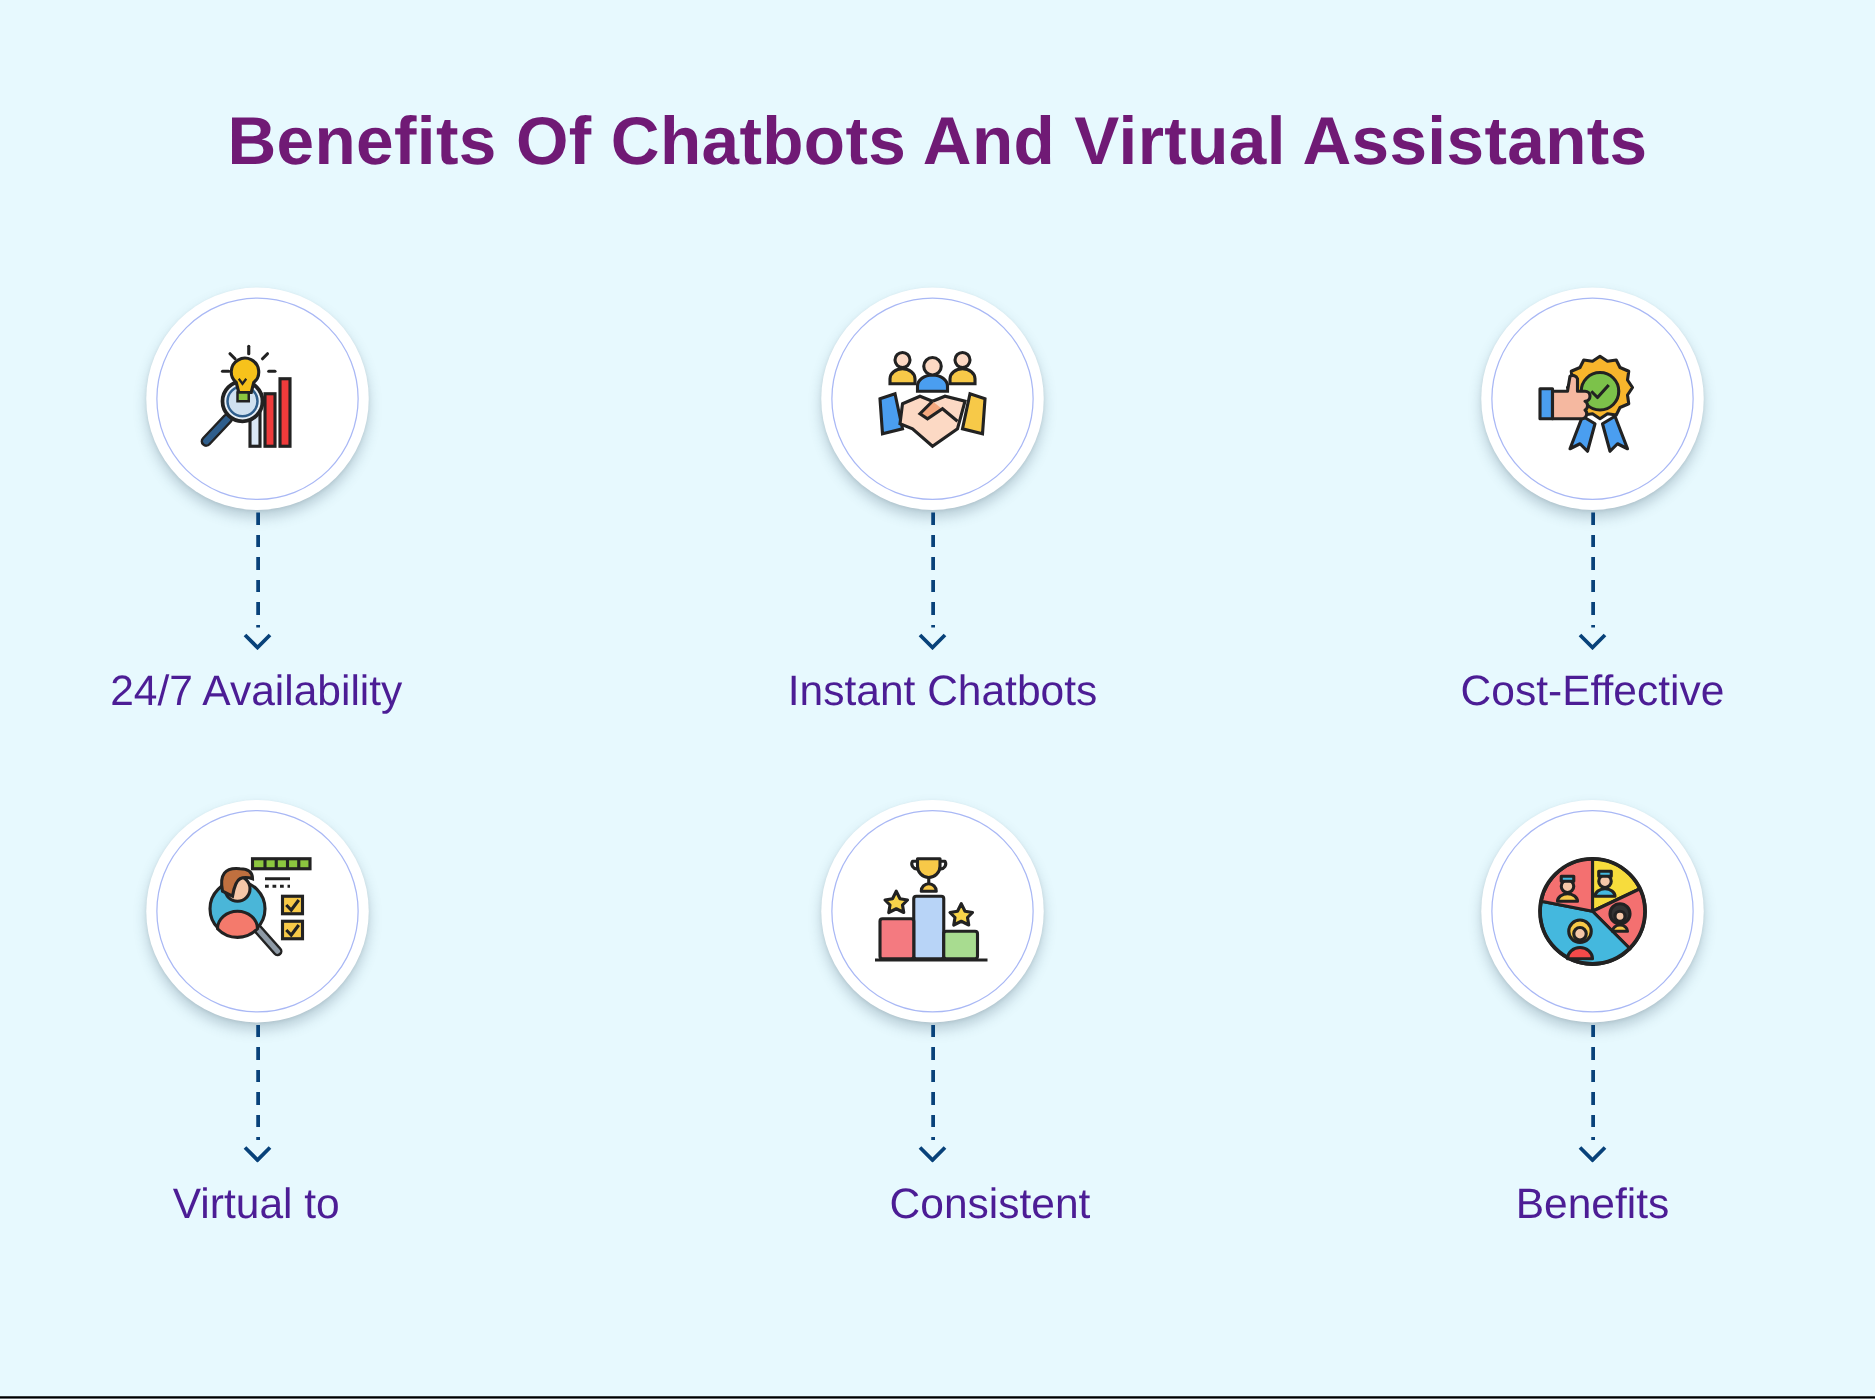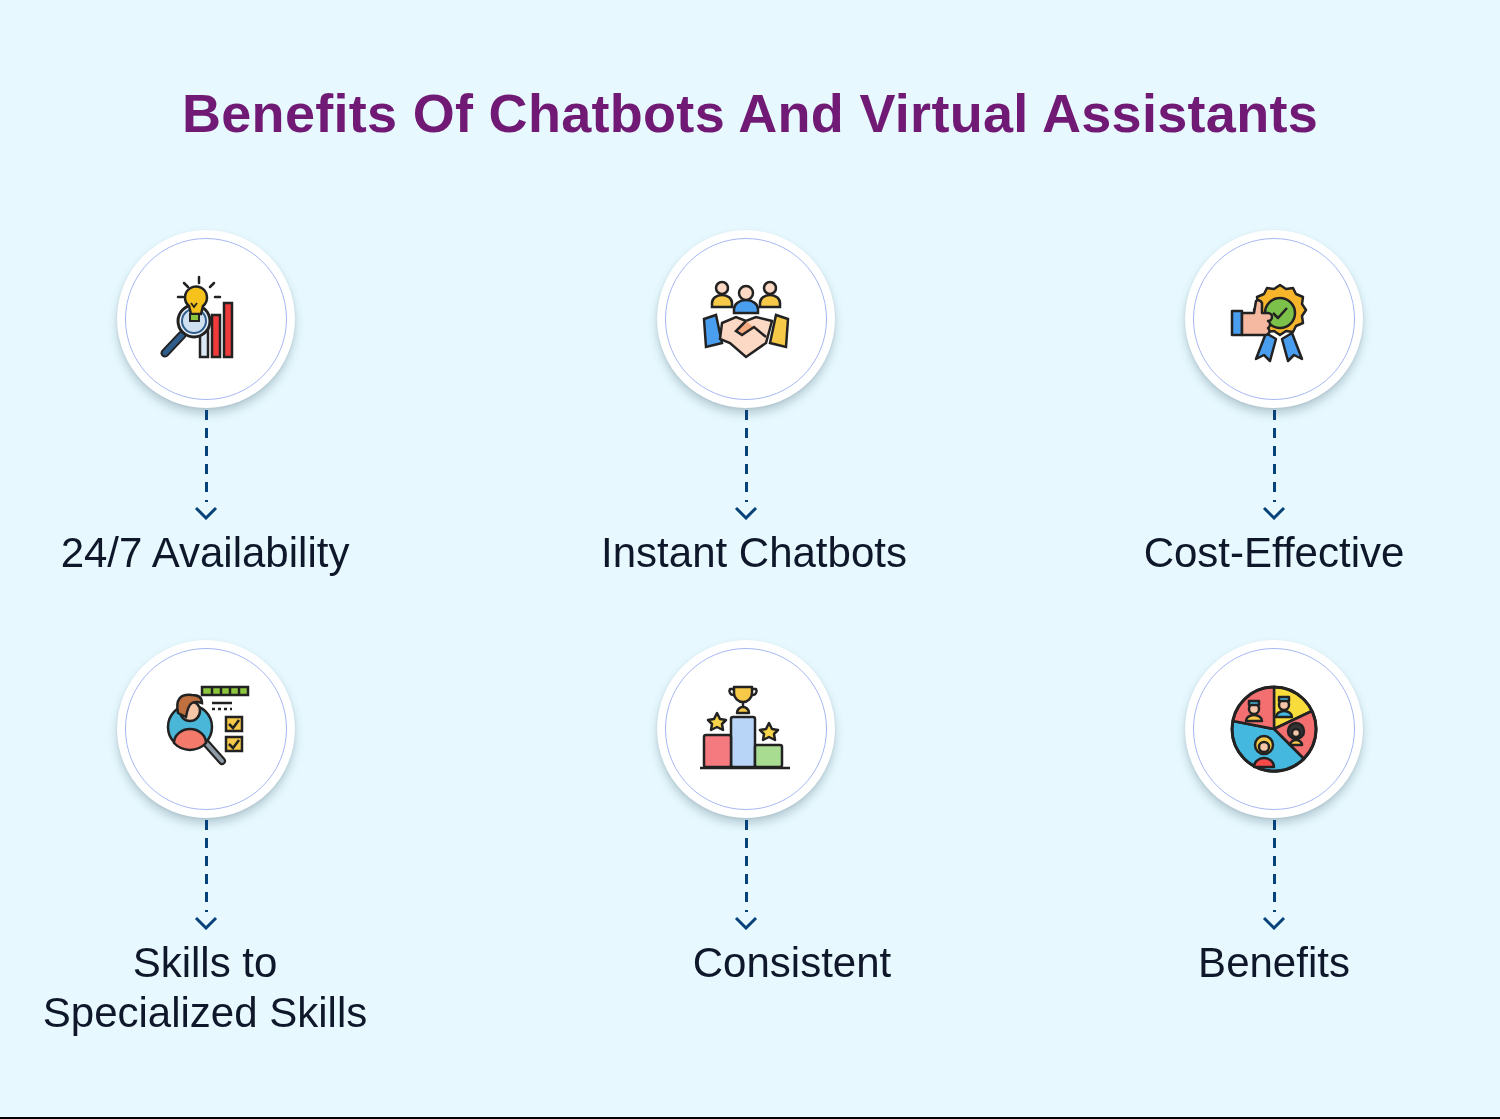--- a/index.html
+++ b/index.html
@@ -45,24 +45,24 @@
       position: absolute;
       width: 3px;
       background: repeating-linear-gradient(to bottom, #08427a 0 10px, transparent 10px 18px);
     }
     .arrow {
       position: absolute;
       width: 24px; height: 14px;
     }
     .label {
       position: absolute;
-      font-size: 42px;
+      font-size: 34px;
       line-height: 50px;
-      color: #0f172a;
-      text-align: center;
+      color: #4c1d95;
+      text-align: right;
       white-space: nowrap;
       transform: translateX(-50%);
     }
     .bottom-line {
       position: absolute;
       left: 0; right: 0; bottom: 0;
       height: 2px;
       background: #000;
     }
   </style>
@@ -173,22 +173,21 @@
         <circle cx="30" cy="28" r="10" fill="#f5c7a8"></circle>
         <path d="M18 30 q-4 -20 14 -18 q10 0 10 8 q-6 -2 -10 0 q-4 2 -6 14z" fill="#c0703f"></path>
       </g>
     </svg>
   </div>
   <div class="connector" style="left:205px; top:820px; height:92px;"></div>
   <svg class="arrow" style="left:194px; top:916px;" viewBox="0 0 24 14">
     <polyline points="2,2 12,12 22,2" fill="none" stroke="#08427a" stroke-width="3"></polyline>
   </svg>
   <div class="label" style="left:205px; top:938px;">
-    <div>Skills to</div>
-    <div>Specialized Skills</div>
+    <div>Virtual to</div>
   </div>
 </div>
 
 <div>
   <div class="circle" style="left:657px; top:640px;">
     <svg class="icon" viewBox="0 0 92 92">
       <g stroke="#222" stroke-width="2.5" stroke-linejoin="round">
         <path d="M34 4 h18 v6 a9 9 0 0 1 -18 0z" fill="#f7c948"></path>
         <path d="M34 6 h-4 a4 4 0 0 0 4 6 M52 6 h4 a4 4 0 0 1 -4 6" fill="none"></path>
         <line x1="43" y1="19" x2="43" y2="24"></line>

